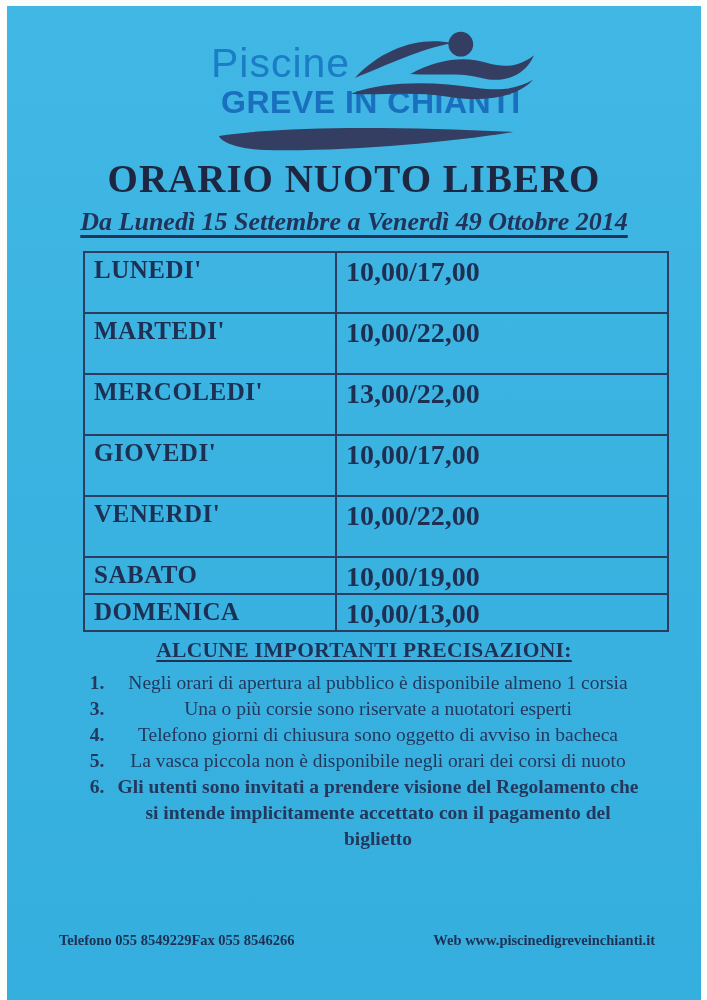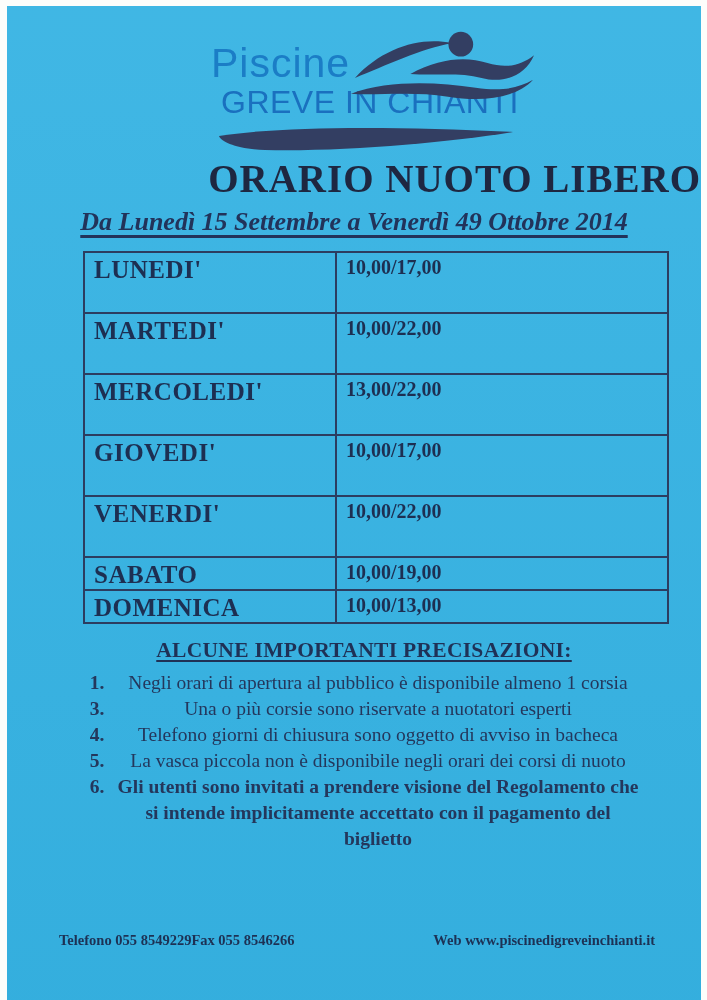--- a/index.html
+++ b/index.html
@@ -21,30 +21,30 @@
   .logo{position:absolute;left:170px;top:16px;width:375px;height:132px;}
   .logo-line1{
     position:absolute;left:34px;top:18px;
     font-family:"Liberation Sans", sans-serif;
     font-size:41px;font-weight:400;letter-spacing:1px;
     color:#1b7dc6;
   }
   .logo-line2{
     position:absolute;left:44px;top:62px;
     font-family:"Liberation Sans", sans-serif;
-    font-size:32px;font-weight:400;letter-spacing:0.5px;
+    font-size:32px;font-weight:700;letter-spacing:0.5px;
     color:#1a70bf;white-space:nowrap;
   }
   .swimmer{position:absolute;left:172px;top:6px;width:188px;height:78px;}
   .swoosh{position:absolute;left:36px;top:102px;width:305px;height:34px;}
 
   
   .main-title{
     position:absolute;left:0;top:150px;width:100%;
-    text-align:right;
+    text-align:center;
     font-size:39px;font-weight:700;letter-spacing:1px;
     color:#1e2741;
   }
   .sub-title{
     position:absolute;left:0;top:201px;width:100%;
     text-align:center;
     font-size:26px;font-weight:700;font-style:italic;
     color:#22335a;
     text-decoration:underline;
     text-decoration-thickness:2.5px;
@@ -57,21 +57,21 @@
     border-collapse:collapse;
   }
   .sched td{
     border:2px solid #2c3d60;
     vertical-align:top;
     padding:3px 9px 0 9px;
     font-weight:700;
     color:#1d2f52;
   }
   .sched td.day{width:232px;font-size:25px;letter-spacing:0.5px;}
-  .sched td.hrs{font-size:20px;border-radius:27px;}
+  .sched td.hrs{font-size:28px;border-radius:27px;}
   .sched tr.tall td{height:56px;}
   .sched tr.short td{height:26px;}
 
   
   .notes{position:absolute;left:74px;top:632px;width:566px;color:#223457;text-align:center;}
   .notes-heading{
     font-size:21.5px;font-weight:700;letter-spacing:0.3px;
     color:#1f3156;
     text-decoration:underline;
     text-decoration-thickness:2px;

